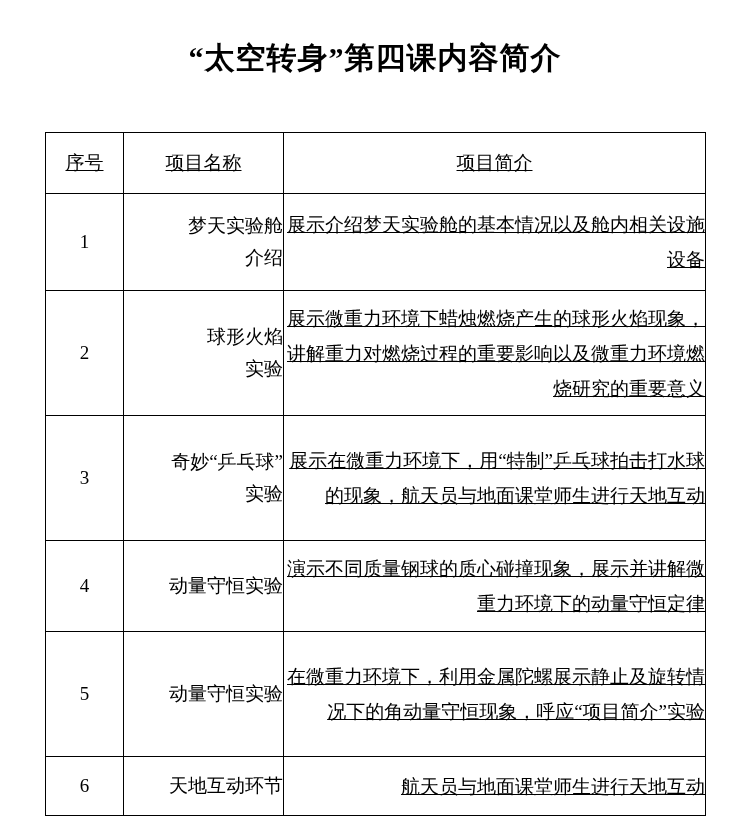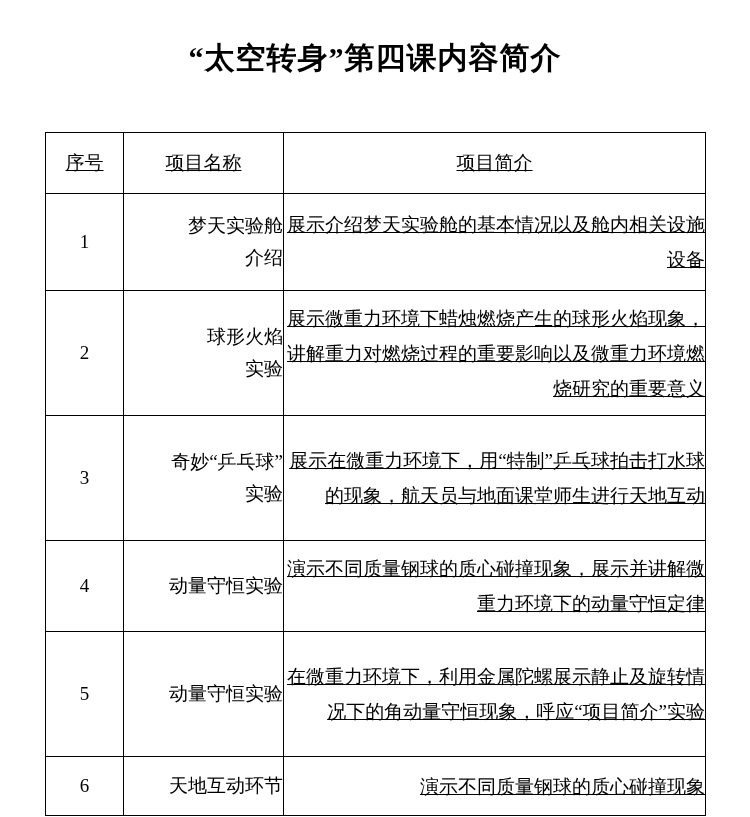--- a/index.html
+++ b/index.html
@@ -141,19 +141,19 @@
           <td class="name">
             <div>动量守恒实验</div>
           </td>
           <td class="desc">在微重力环境下，利用金属陀螺展示静止及旋转情况下的角动量守恒现象，呼应“项目简介”实验</td>
         </tr>
         <tr class="r6">
           <td class="idx">6</td>
           <td class="name">
             <div>天地互动环节</div>
           </td>
-          <td class="desc">演示不同质量钢球的质心碰撞现象</td>
+          <td class="desc">航天员与地面课堂师生进行天地互动</td>
         </tr>
       </tbody>
     </table>
   </div>
 
 </div>
 
 </body></html>

